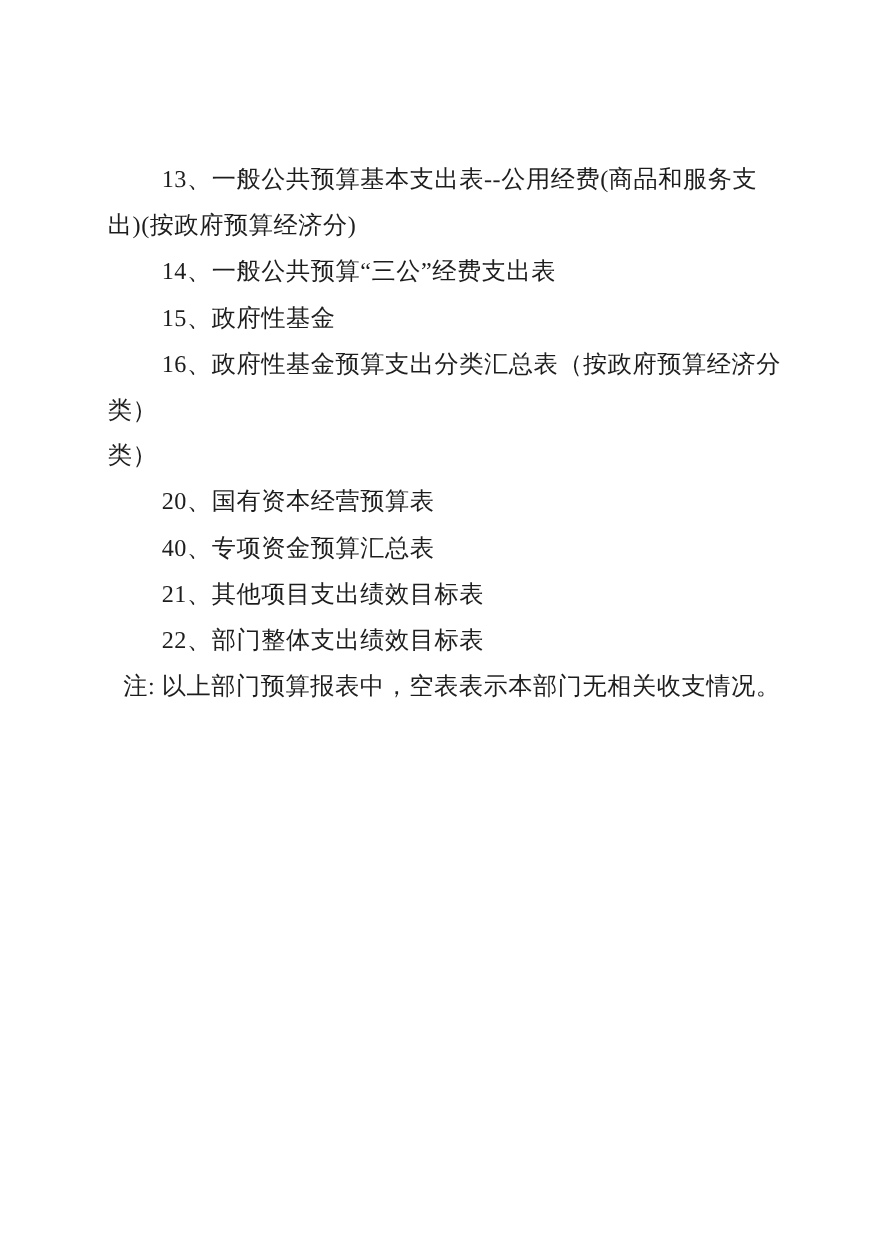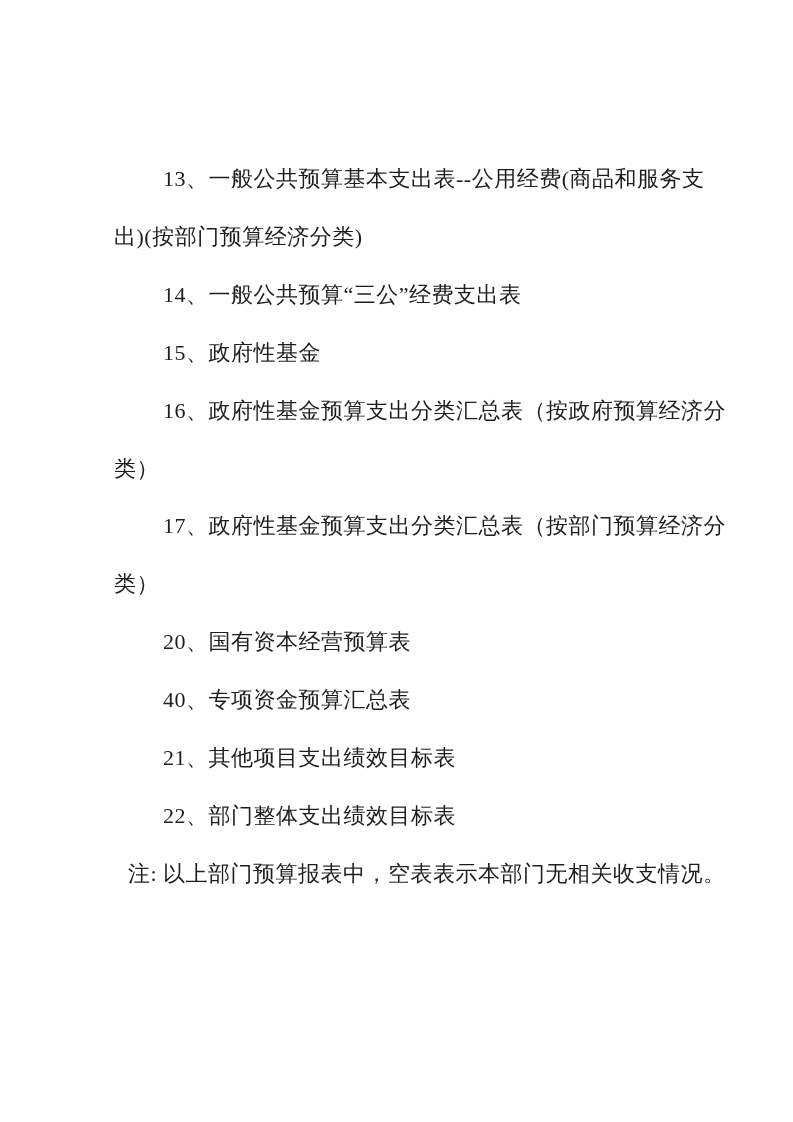--- a/index.html
+++ b/index.html
@@ -19,46 +19,45 @@
     position: absolute;
     top: 142px;
     left: 98px;
     width: 660px;
     color: #1d1d1d;
     font-size: 22px;
     line-height: 41.9px;
     letter-spacing: 0.5px;
   }
   .doc-line {
-    margin: 16px;
+    margin: 0;
     padding: 0;
     white-space: nowrap;
   }
   .doc-line.first {
     text-indent: 49px;
   }
   .doc-line.cont {
     text-indent: 0;
   }
   .doc-line.note {
     text-indent: 14px;
   }
 </style>
 </head>
 <body>
 
 <div class="page">
   <div class="doc-body">
     <p class="doc-line first">13、一般公共预算基本支出表--公用经费(商品和服务支</p>
-    <p class="doc-line cont">出)(按部门预算经济分类)</p>
+    <p class="doc-line cont">出)(按政府预算经济分)</p>
     <p class="doc-line first">14、一般公共预算“三公”经费支出表</p>
     <p class="doc-line first">15、政府性基金</p>
     <p class="doc-line first">16、政府性基金预算支出分类汇总表（按政府预算经济分</p>
     <p class="doc-line cont">类）</p>
-    <p class="doc-line first">17、政府性基金预算支出分类汇总表（按部门预算经济分</p>
     <p class="doc-line cont">类）</p>
     <p class="doc-line first">20、国有资本经营预算表</p>
     <p class="doc-line first">40、专项资金预算汇总表</p>
     <p class="doc-line first">21、其他项目支出绩效目标表</p>
     <p class="doc-line first">22、部门整体支出绩效目标表</p>
     <p class="doc-line note">注: 以上部门预算报表中，空表表示本部门无相关收支情况。</p>
   </div>
 </div>
 
 </body></html>

